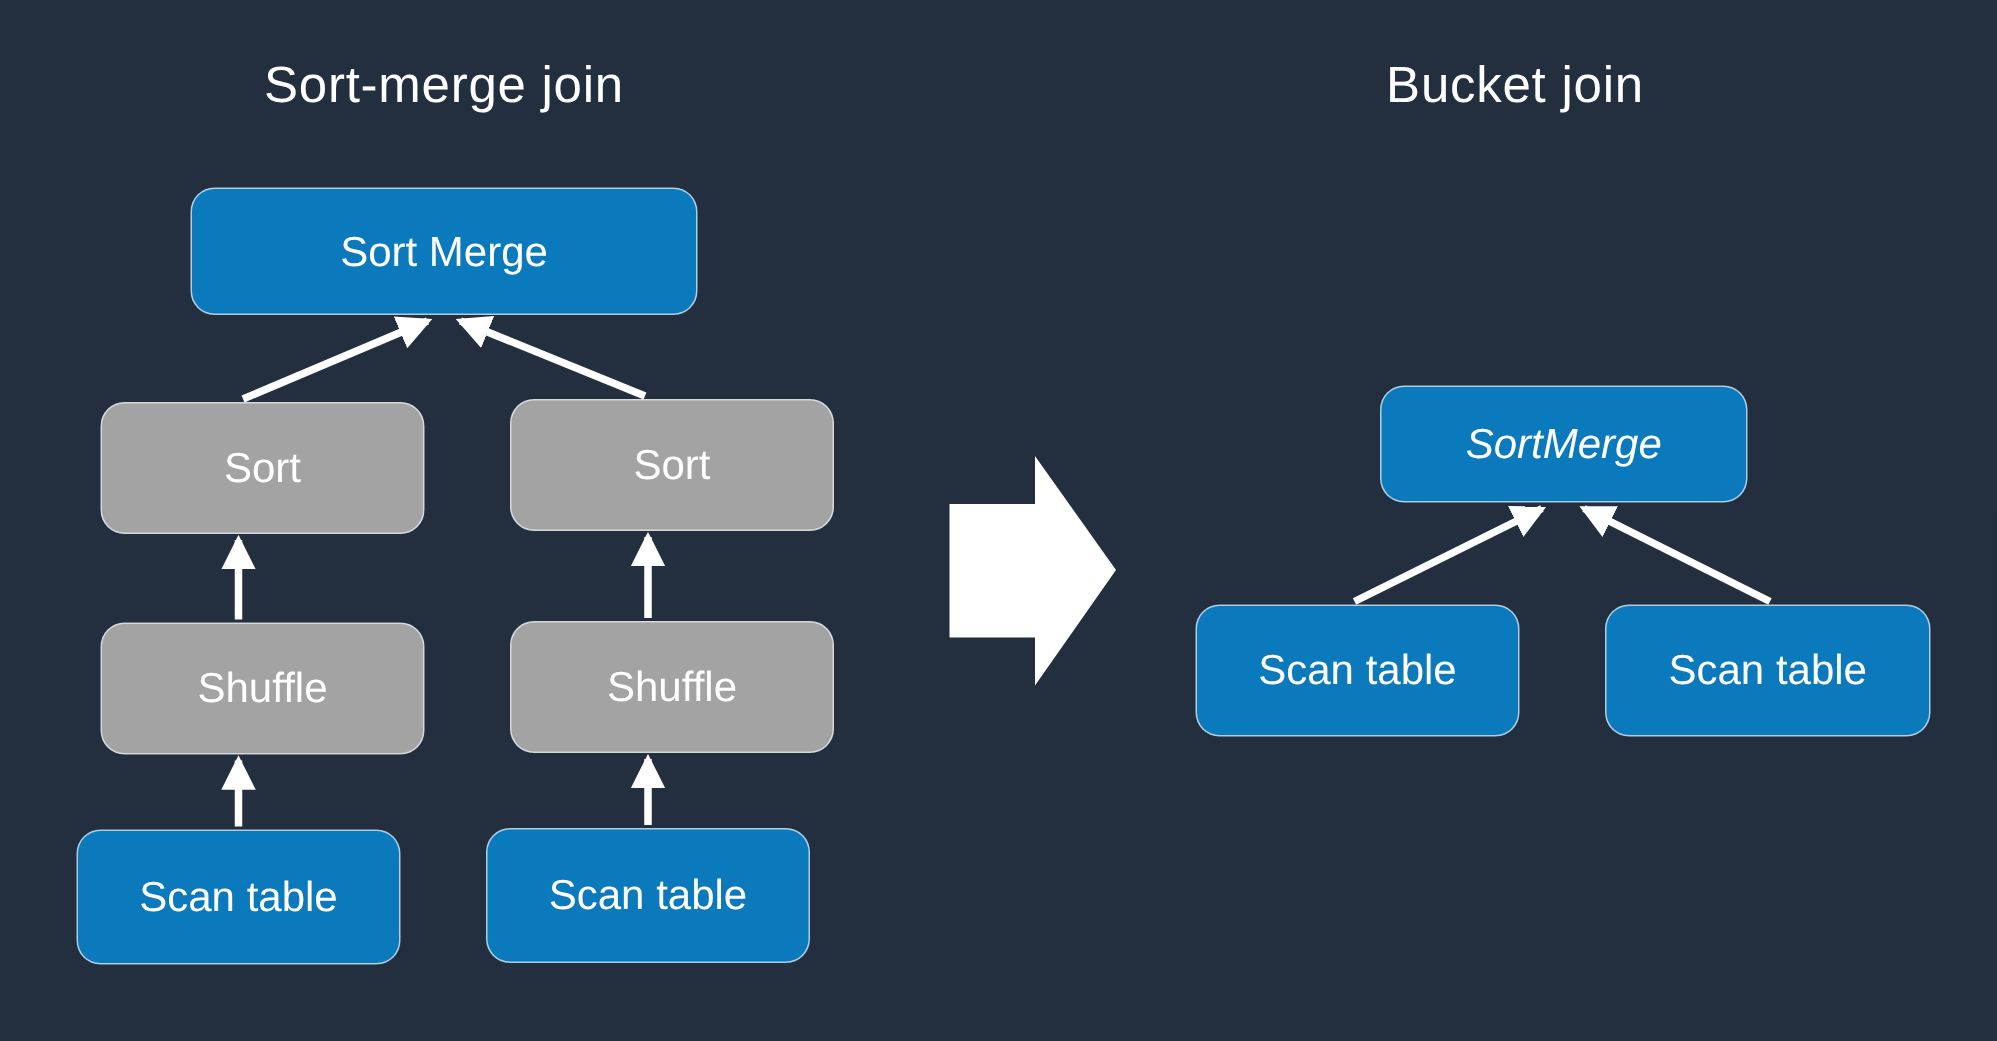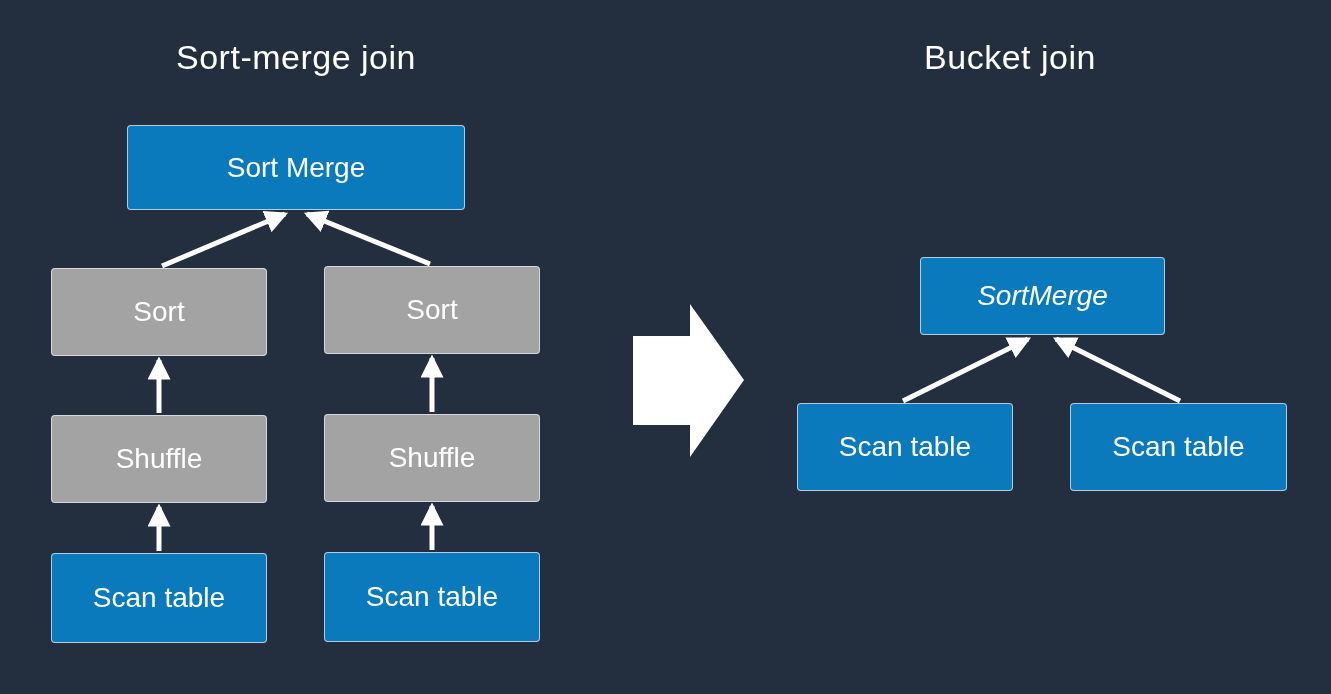--- a/index.html
+++ b/index.html
@@ -28,28 +28,28 @@
     color: #ffffff;
     font-size: 34px;
     text-align: center;
     letter-spacing: 0.5px;
   }
   .node {
     position: absolute;
     display: flex;
     align-items: center;
     justify-content: center;
-    border-radius: 4px;
+    border-radius: 16px;
     color: #ffffff;
     font-size: 28px;
     box-sizing: border-box;
     border: 1.5px solid rgba(230,235,240,0.75);
   }
   .node.blue { background: #0a7abd; }
-  .node.gray { background: #a3a3a3; }
+  .node.gray { background: #a3a3a3; margin-left: 16px; }
 </style>
 </head>
 <body>
 
 <div class="canvas">
 
   <svg class="edges" viewBox="0 0 1331 694" xmlns="http://www.w3.org/2000/svg">
     <defs>
       <marker id="arrowhead" viewBox="0 0 10 10" refX="8.5" refY="5" markerWidth="4.6" markerHeight="4.6" orient="auto-start-reverse">
         <path d="M 0 0 L 10 5 L 0 10 z" fill="#ffffff"></path>

